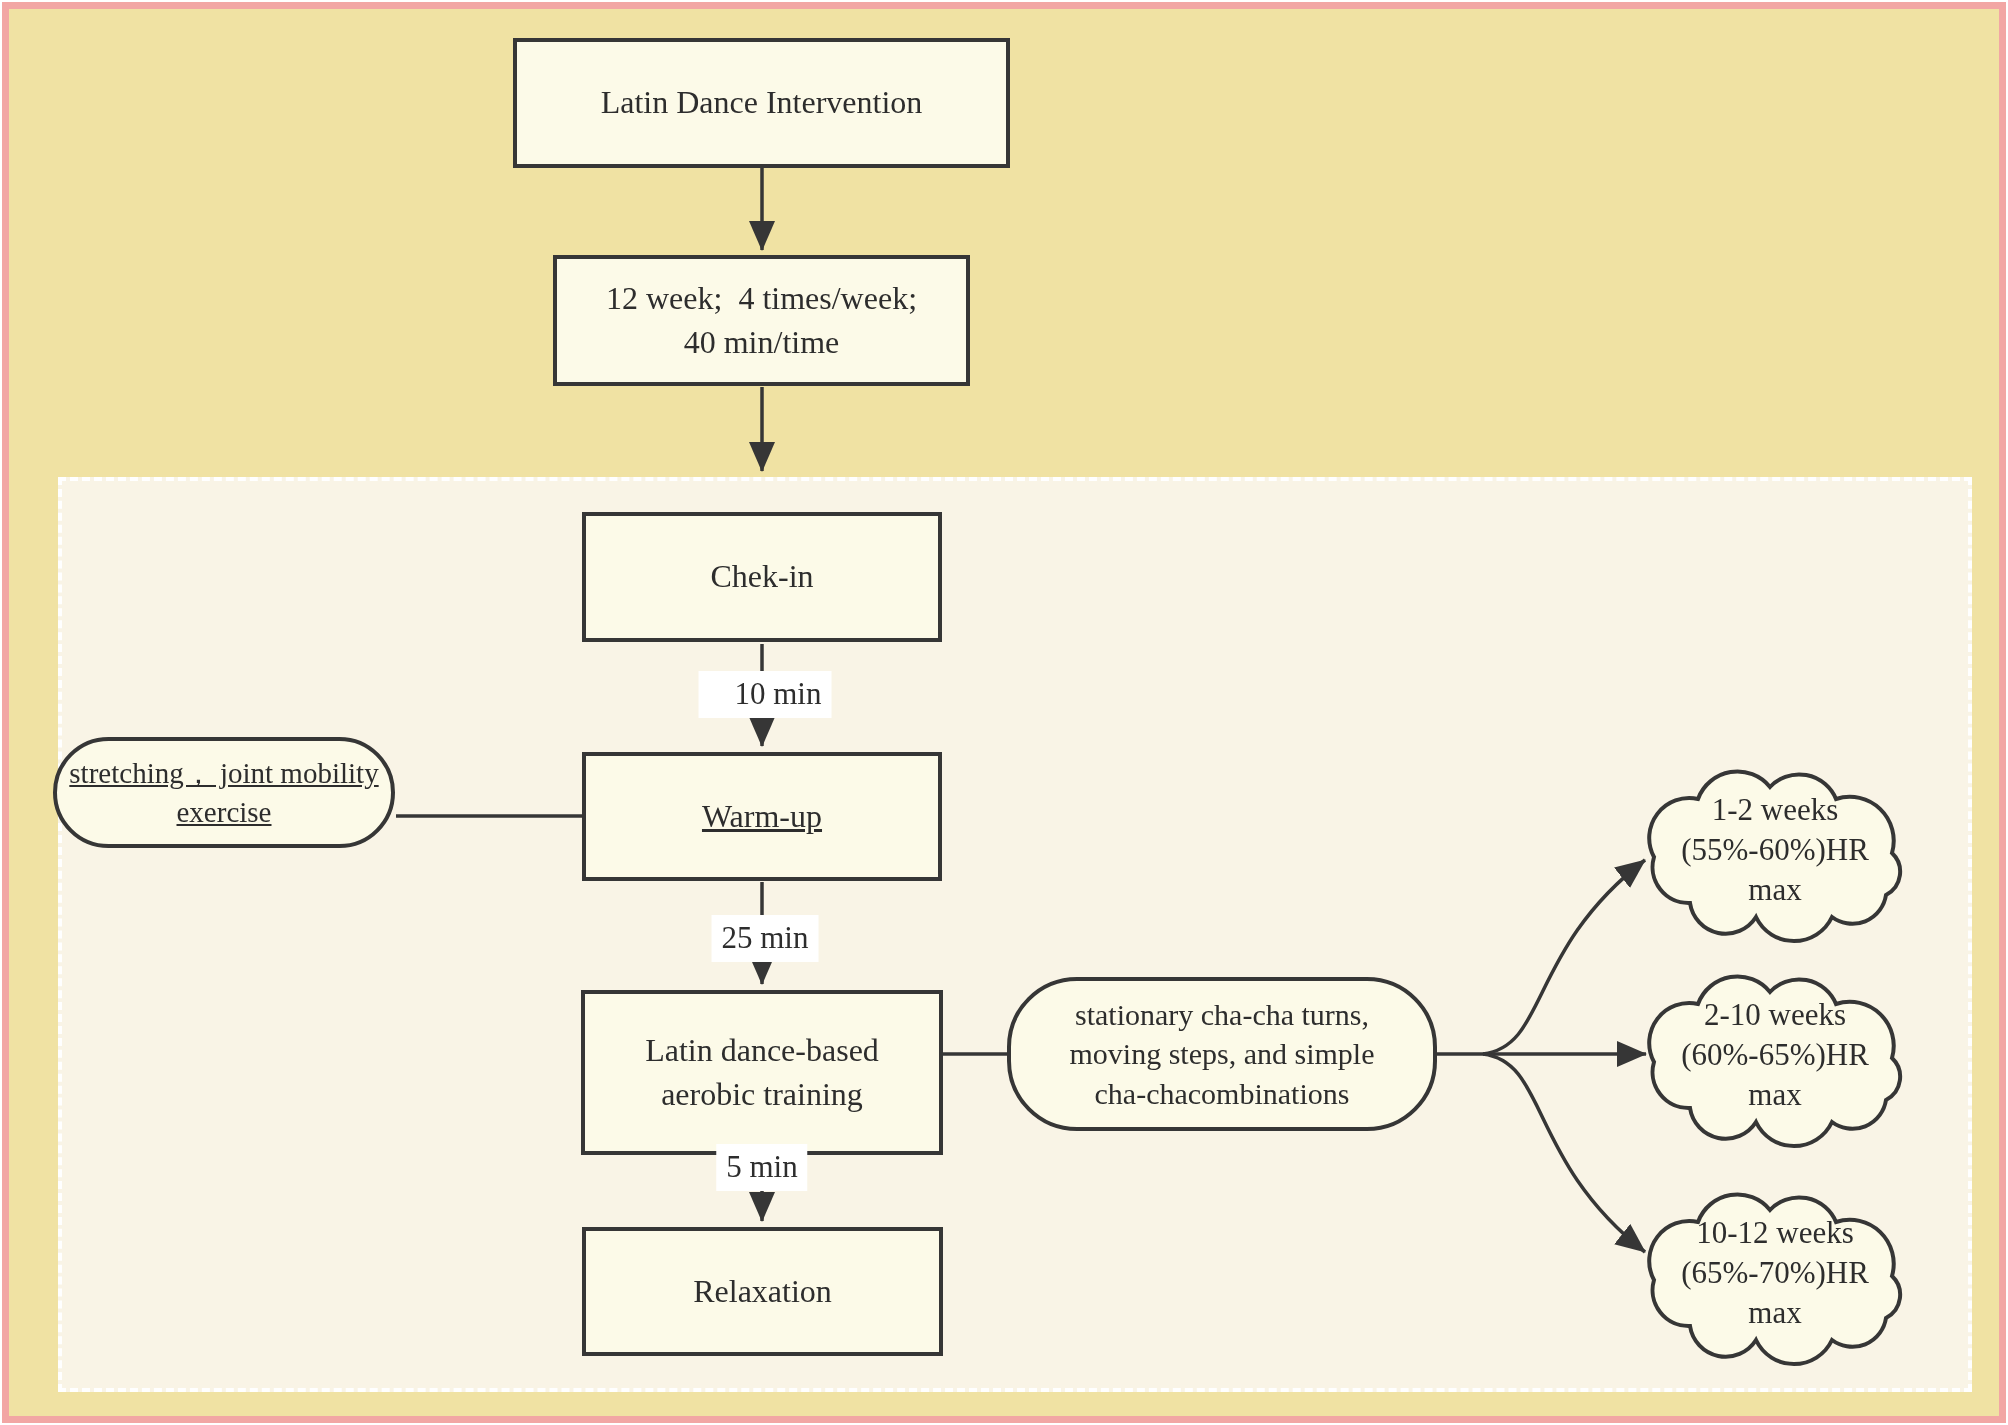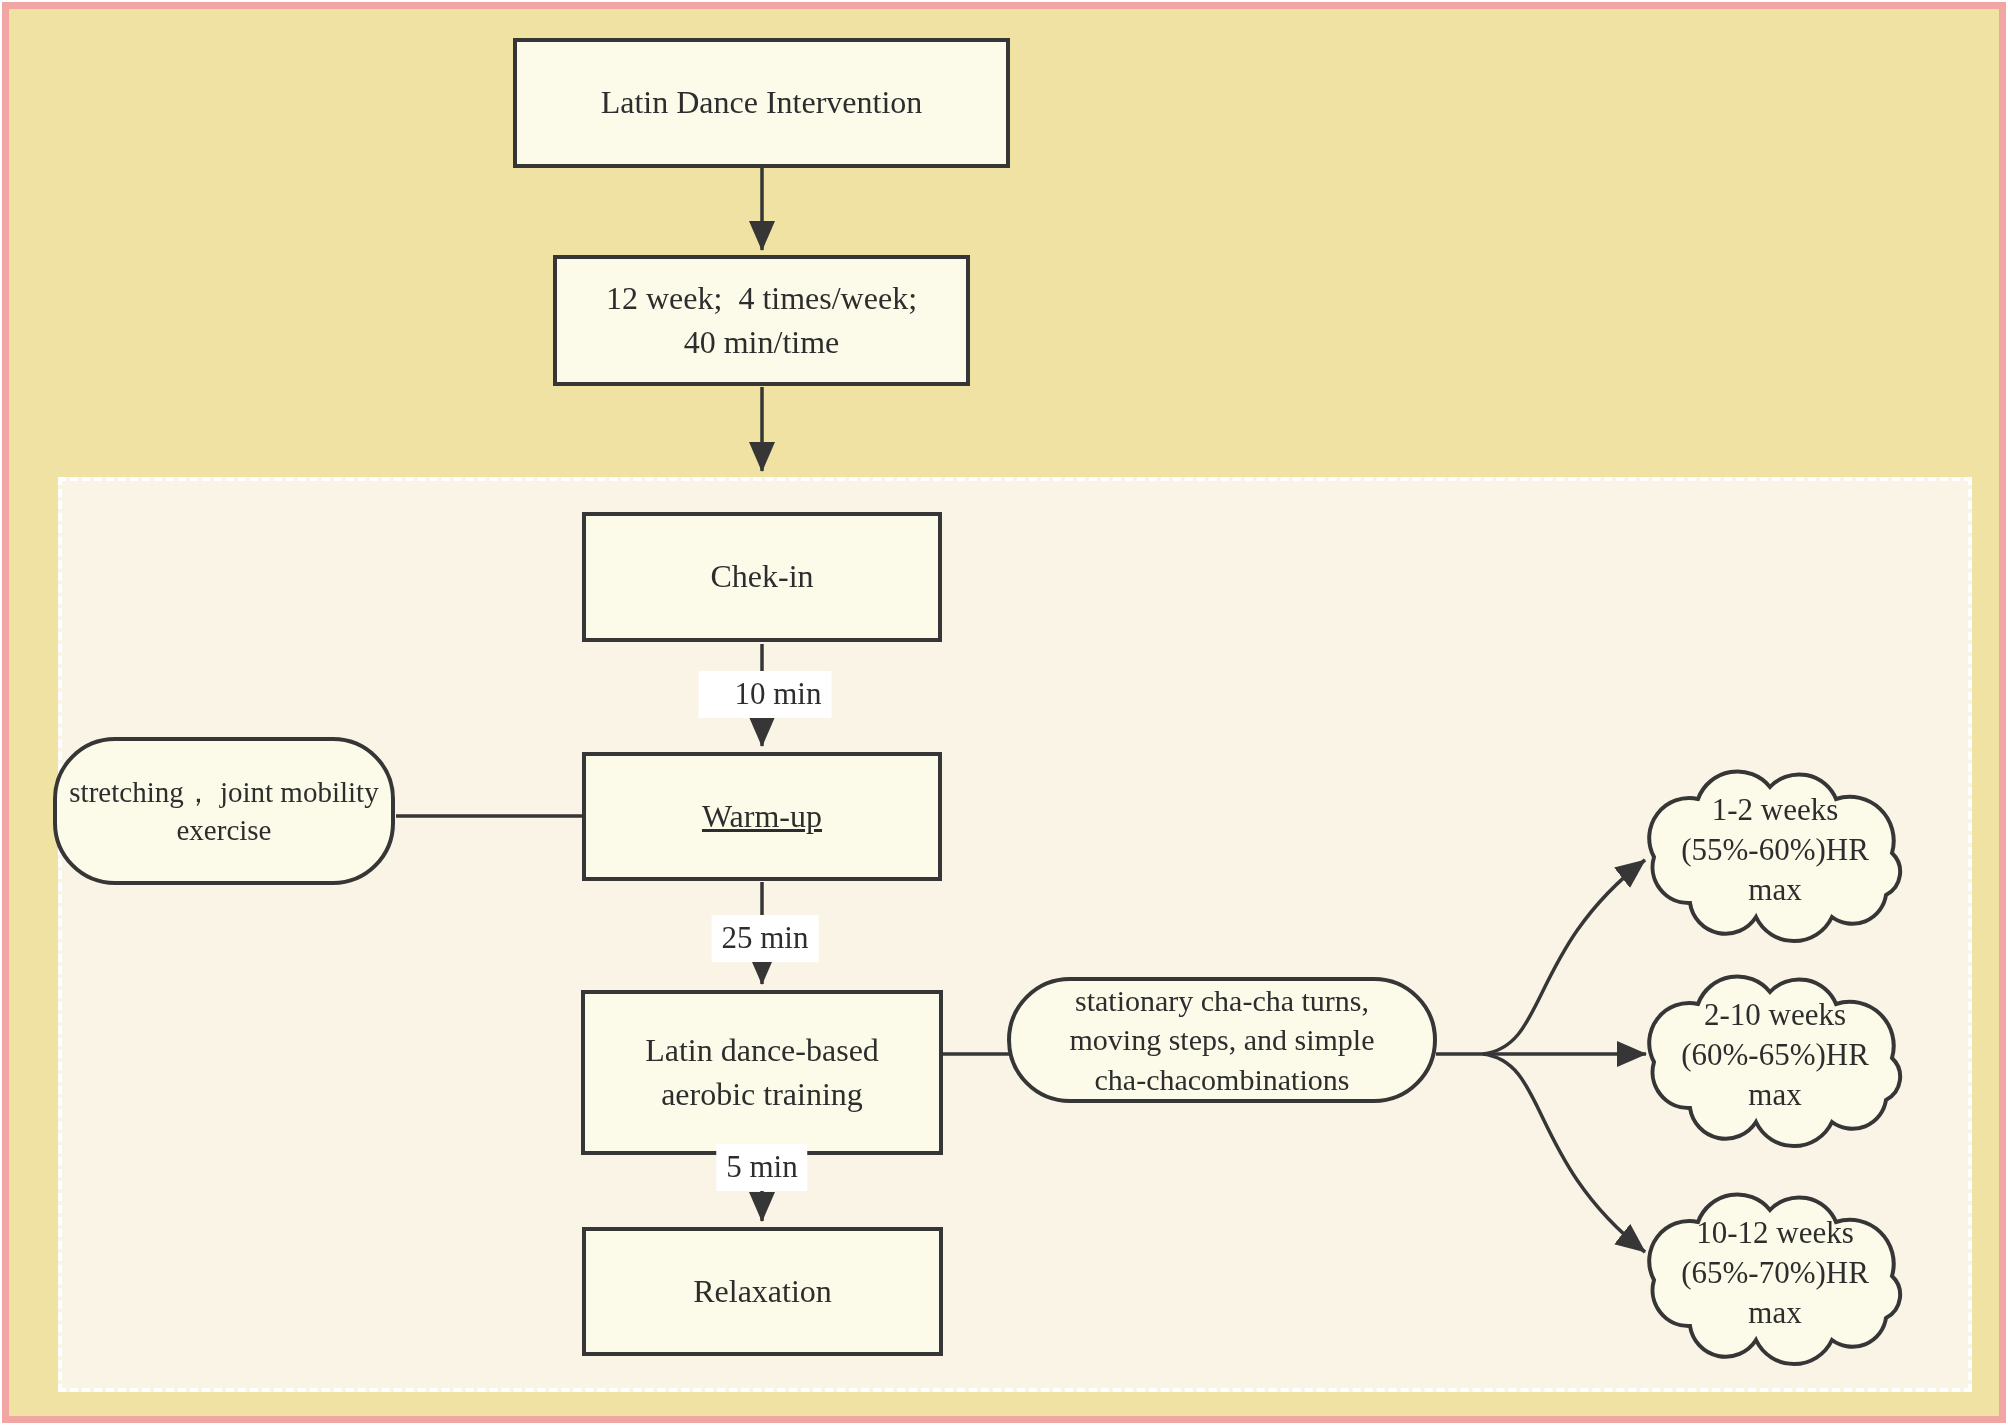--- a/index.html
+++ b/index.html
@@ -112,26 +112,26 @@
 
   <div class="node" style="left:581px;top:990px;width:362px;height:165px;">
     <div class="nline">Latin dance-based</div>
     <div class="nline">aerobic training</div>
   </div>
 
   <div class="node" style="left:582px;top:1227px;width:361px;height:129px;">
     <div class="nline">Relaxation</div>
   </div>
 
-  <div class="node pill small" style="left:53px;top:737px;width:342px;height:148px;">
+  <div class="node pill small" style="left:53px;top:737px;width:342px;height:111px;text-decoration:underline;">
     <div class="nline">stretching， joint mobility</div>
     <div class="nline">exercise</div>
   </div>
 
-  <div class="node pill" style="left:1007px;top:977px;width:430px;height:126px;">
+  <div class="node pill" style="left:1007px;top:977px;width:430px;height:154px;">
     <div class="nline">stationary cha-cha turns,</div>
     <div class="nline">moving steps, and simple</div>
     <div class="nline">cha-chacombinations</div>
   </div>
 
   <div class="edge-label" style="left:765px;top:671px;padding-left:36px;">10 min</div>
   <div class="edge-label" style="left:765px;top:915px;">25 min</div>
   <div class="edge-label" style="left:762px;top:1144px;">5 min</div>
 
   <div class="cloud-text" style="left:1640px;top:765px;width:270px;height:170px;">

